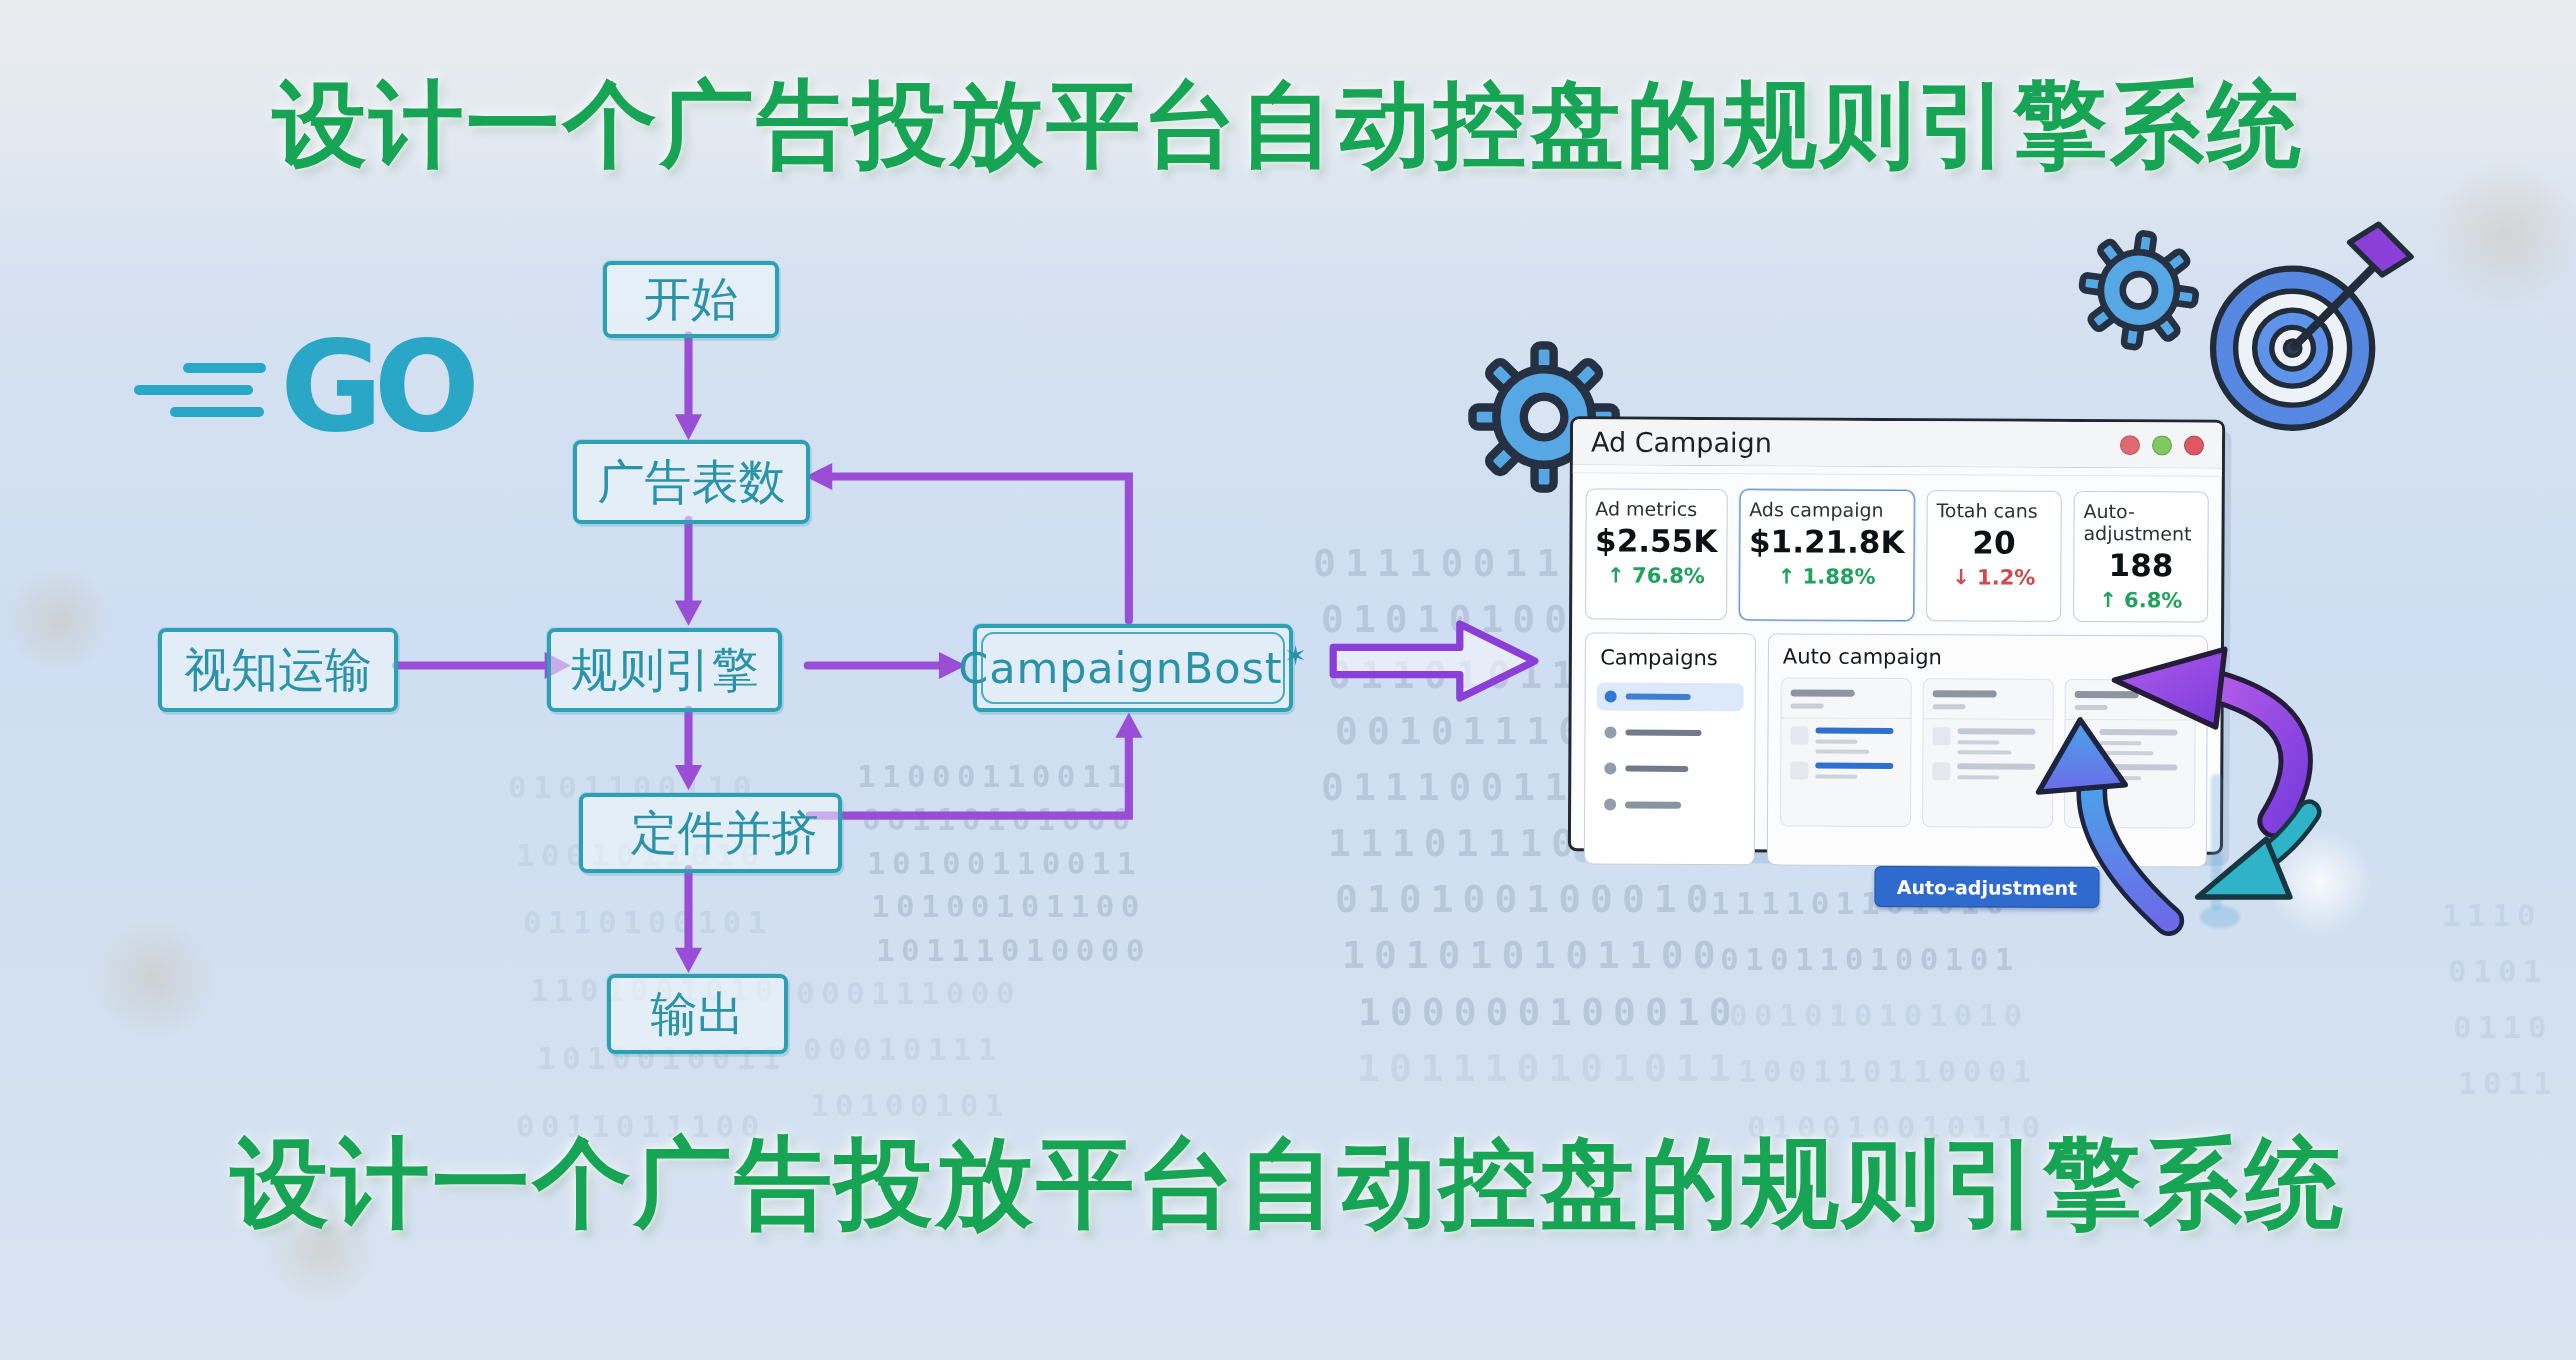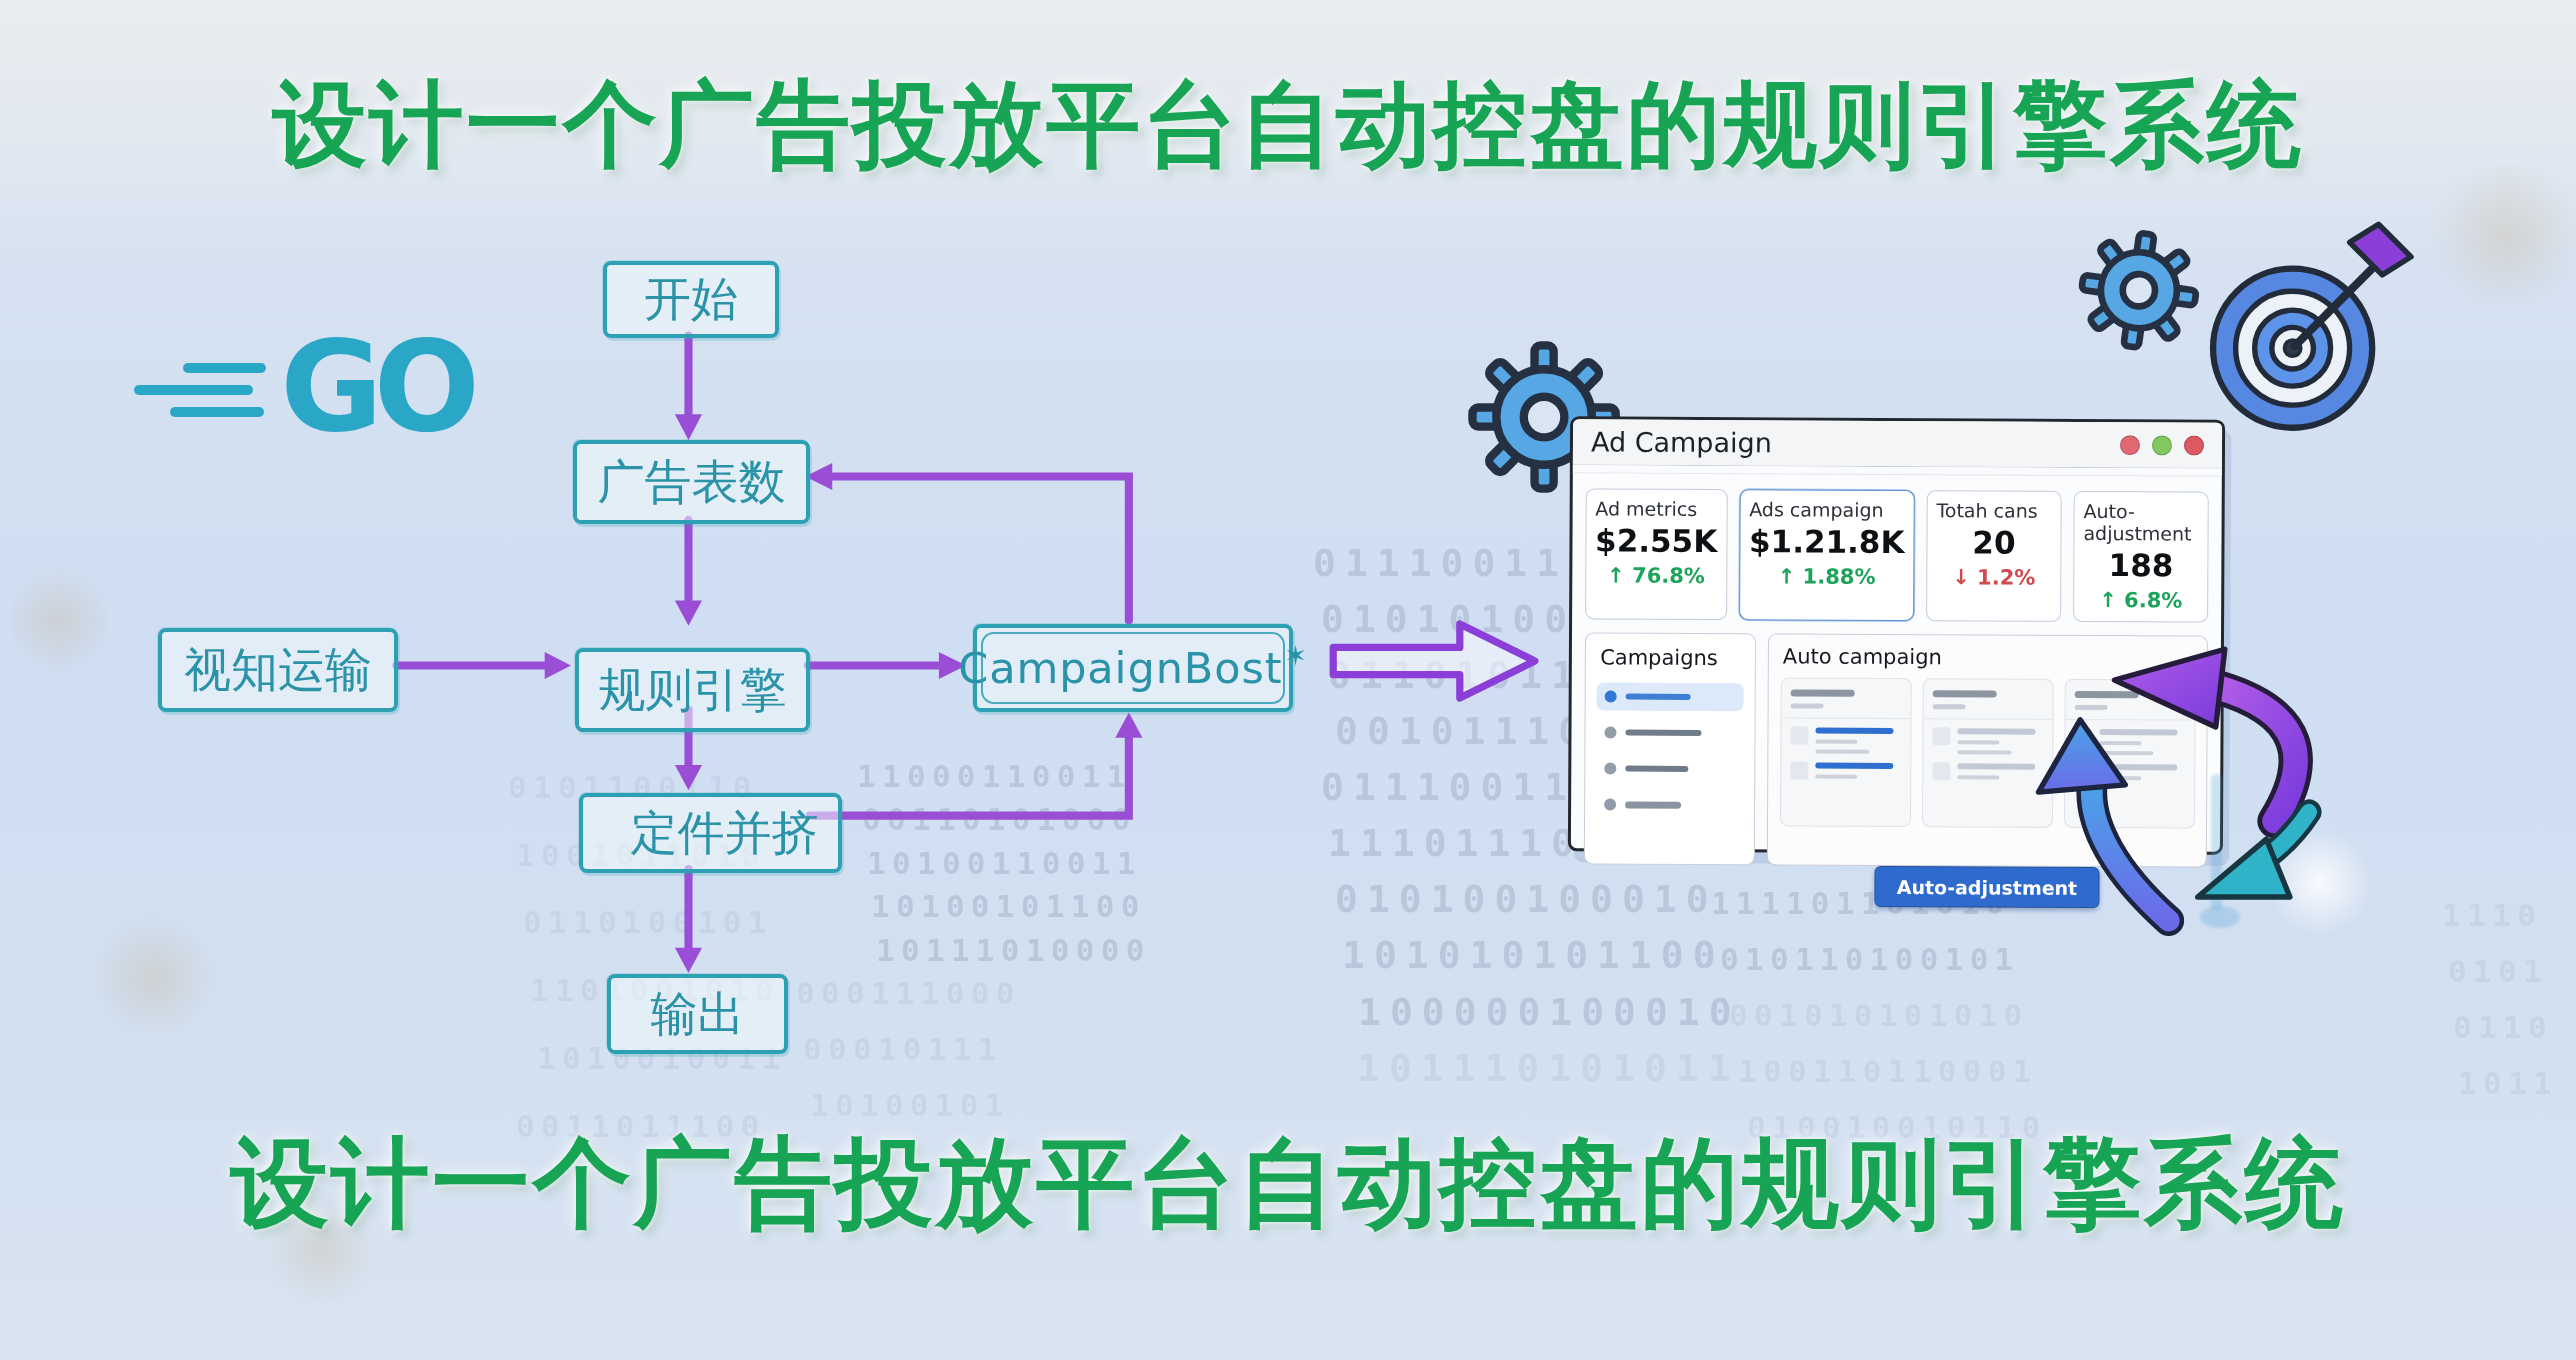--- a/index.html
+++ b/index.html
@@ -221,21 +221,21 @@
       <polyline points="895,902 1248,902 1248,814" fill="none"></polyline>
       <polygon points="1248,788 1233,816 1263,816" stroke="none"></polygon>
       <polyline points="1248,686 1248,527 918,527" fill="none"></polyline>
       <polygon points="890,527 920,512 920,542" stroke="none"></polygon>
     </g>
   </svg>
 
   <div class="fnode" style="left:603px;top:261px;width:168px;height:69px;">开始</div>
   <div class="fnode" style="left:573px;top:440px;width:229px;height:76px;">广告表数</div>
   <div class="fnode" style="left:158px;top:628px;width:232px;height:76px;">视知运输</div>
-  <div class="fnode" style="left:575px;top:628px;width:227px;height:76px;margin-top:20px;">规则引擎</div>
+  <div class="fnode" style="left:547px;top:628px;width:227px;height:76px;">规则引擎</div>
   <div class="fnode" style="left:579px;top:793px;width:227px;height:72px;padding-left:28px;">定件并挤</div>
   <div class="fnode" style="left:607px;top:974px;width:173px;height:72px;">输出</div>
   <div class="fnode boost" style="left:973px;top:624px;width:312px;height:80px;">
     <span>CampaignBost</span>
       <span class="boost-mark">✶</span>
   </div>
 
   <div id="window">
     <div id="win-header">
       <span id="win-title">Ad Campaign</span>

